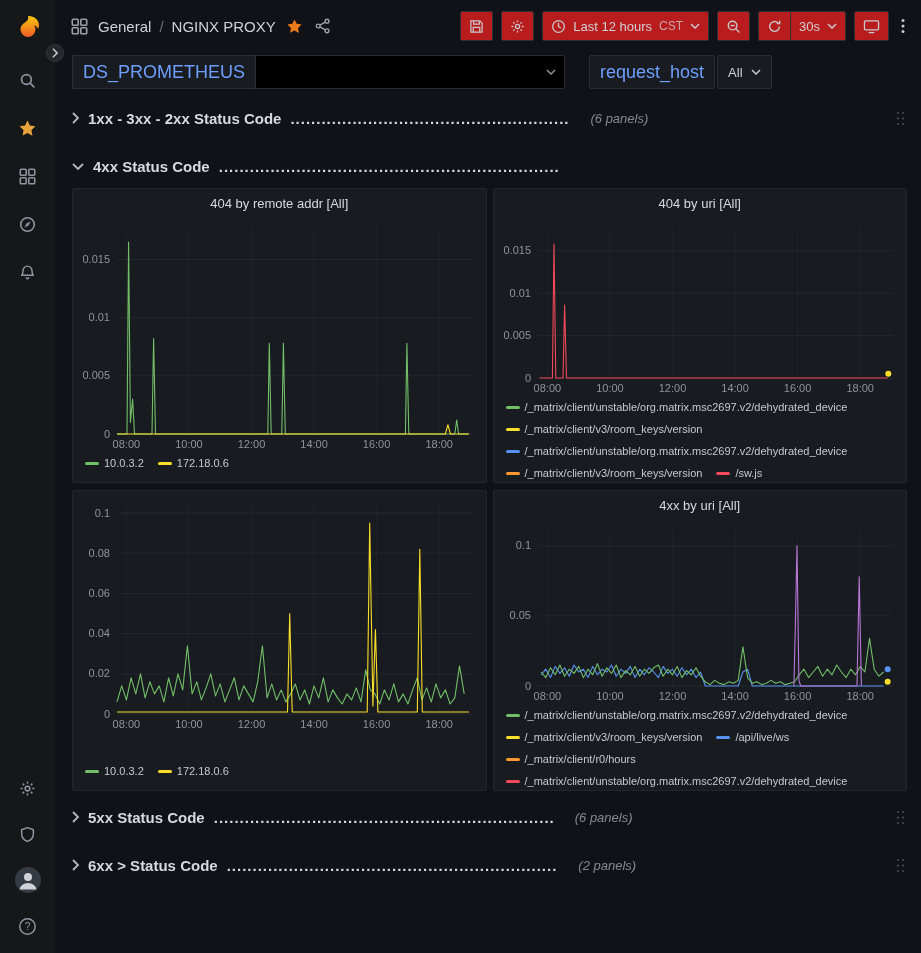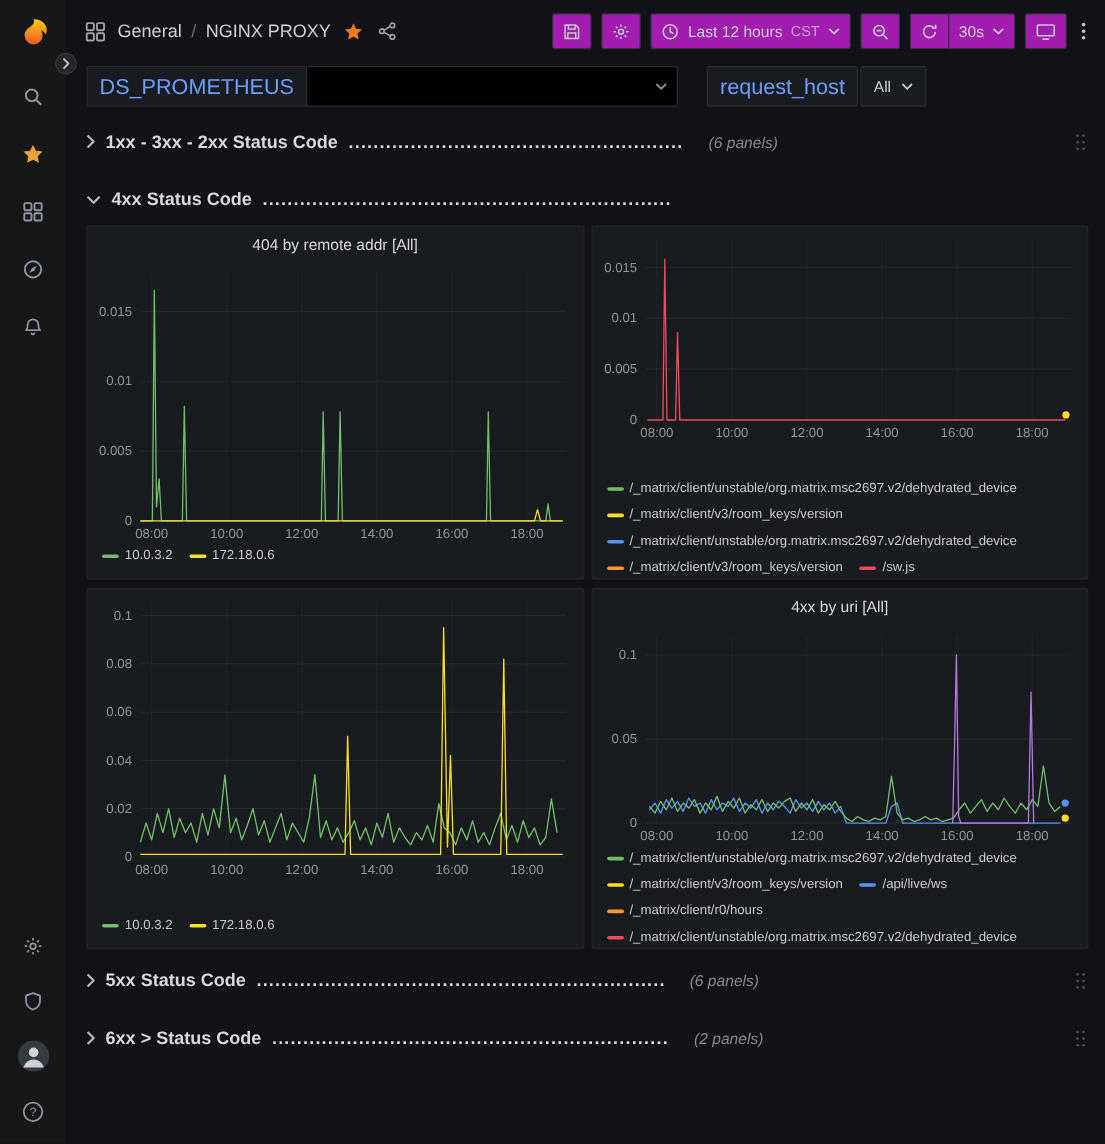--- a/index.html
+++ b/index.html
@@ -29,21 +29,21 @@
   
   .topbar{height:52px;display:flex;align-items:center;padding:0 12px 0 16px;gap:8px;flex-shrink:0;justify-content:center;}
   .crumb{display:flex;align-items:center;gap:8px;font-size:15px;color:#d0d1d6;}
   .crumb .sep{color:#6e7076;}
   .crumb .title{font-weight:500;}
   .crumb-icon{display:flex;align-items:center;margin-right:2px;}
   .icon-btn{background:none;border:none;padding:2px;display:flex;align-items:center;cursor:pointer;}
   .tb-right{margin-left:auto;display:flex;align-items:center;gap:8px;}
   .tb-btn{
     height:30px;min-width:30px;display:flex;align-items:center;justify-content:center;gap:7px;
-    padding:0 8px;background:#a21caf;border:1px solid #2e3136;border-radius:2px;
+    padding:0 8px;background:#b91c1c;border:1px solid #2e3136;border-radius:2px;
     color:#d0d1d6;font-size:13px;font-family:inherit;cursor:pointer;
   }
   .tb-btn .tz{opacity:.75;font-size:12px;}
   .tb-group{display:flex;align-items:stretch;}
   .tb-group .tb-btn:first-child{border-right:none;border-radius:2px 0 0 2px;}
   .tb-group .tb-btn:last-child{border-radius:0 2px 2px 0;}
   .kebab-btn{background:none;border:none;padding:0 4px;display:flex;align-items:center;cursor:pointer;}
 
   
   .submenu{height:40px;display:flex;align-items:center;padding:0 14px 0 17px;gap:0;flex-shrink:0;}
@@ -338,20 +338,21 @@
           <div class="legend one-row"><span class="legend-item">
                 <span class="swatch" style="background: rgb(115, 191, 105);"></span>
                 <span>10.0.3.2</span>
               </span><span class="legend-item">
                 <span class="swatch" style="background: rgb(250, 222, 42);"></span>
                 <span>172.18.0.6</span>
               </span></div>
         </section>
 
         <section class="panel">
+          <header class="panel-title">404 by uri [All]</header>
           <div class="chart">
               <svg width="413" height="179" font-family="Liberation Sans, sans-serif">
                 <line x1="53.38325991189427" y1="10" x2="53.38325991189427" y2="161" stroke="rgba(204,204,220,0.045)" stroke-width="1"></line>
                 <text x="53.38325991189427" y="175" text-anchor="middle" font-size="11" fill="#8e949e">08:00</text>
                 <line x1="115.9383259911894" y1="10" x2="115.9383259911894" y2="161" stroke="rgba(204,204,220,0.045)" stroke-width="1"></line>
                 <text x="115.9383259911894" y="175" text-anchor="middle" font-size="11" fill="#8e949e">10:00</text>
                 <line x1="178.49339207048456" y1="10" x2="178.49339207048456" y2="161" stroke="rgba(204,204,220,0.045)" stroke-width="1"></line>
                 <text x="178.49339207048456" y="175" text-anchor="middle" font-size="11" fill="#8e949e">12:00</text>
                 <line x1="241.04845814977972" y1="10" x2="241.04845814977972" y2="161" stroke="rgba(204,204,220,0.045)" stroke-width="1"></line>
                 <text x="241.04845814977972" y="175" text-anchor="middle" font-size="11" fill="#8e949e">14:00</text>

